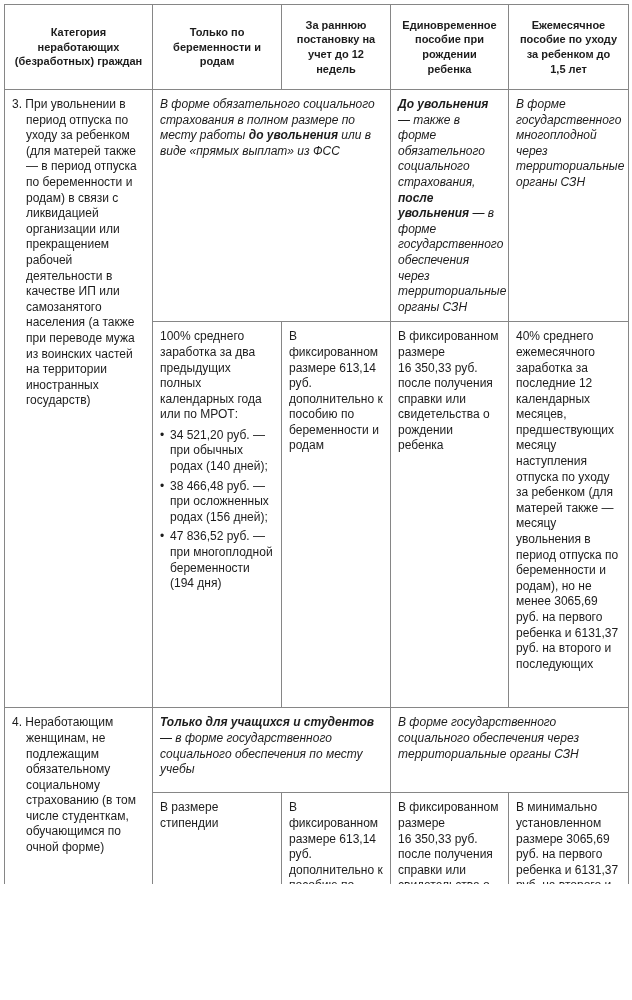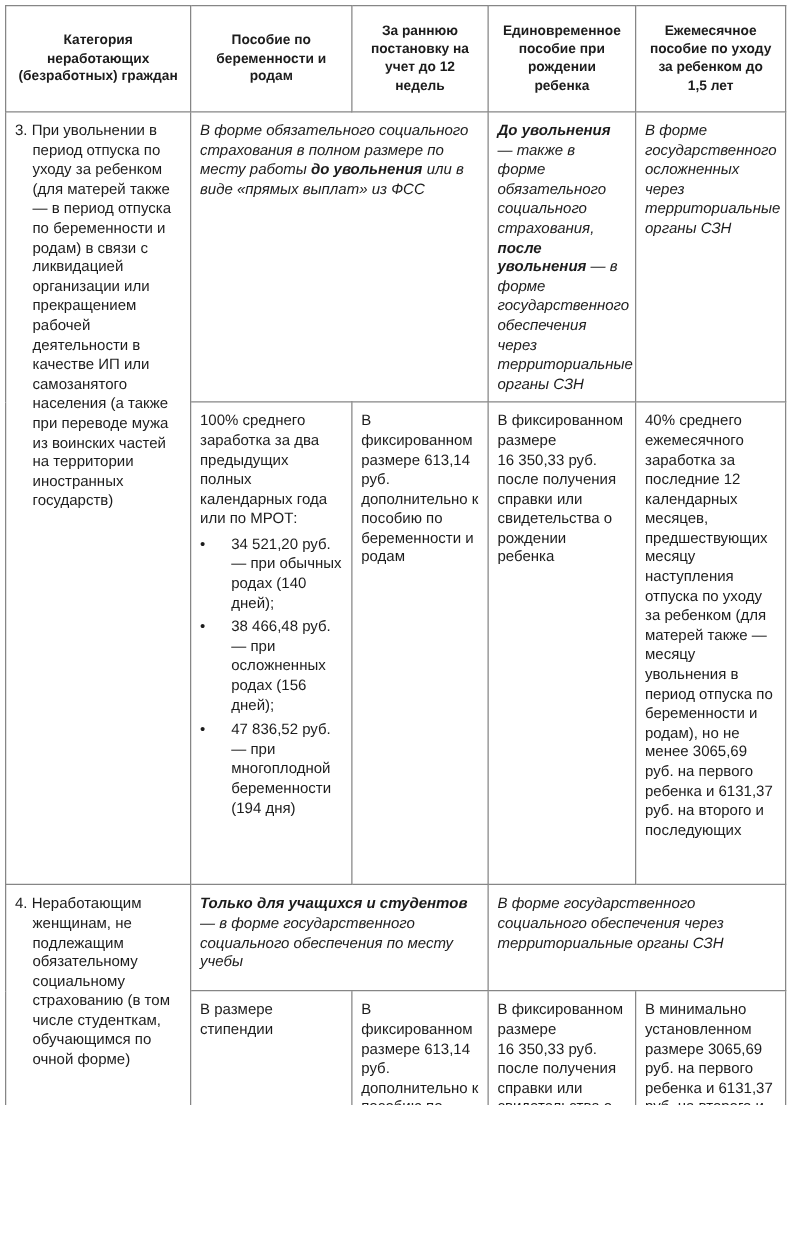--- a/index.html
+++ b/index.html
@@ -31,38 +31,38 @@
   tr.h-r3b    { height: 386px; }
   tr.h-r4a    { height: 85px; padding-left: 43px; }
   tr.h-r4b    { height: 200px; }
   .italic { font-style: italic; margin-top: 34px; }
   .italic b { font-weight: bold; }
   .hang { padding-left: 14px; text-indent: -14px; }
   .hang .num { }
   .intro { margin: 0 0 5px 0; }
   .bullet { display: flex; margin: 0 0 4px 0; }
   .bullet .marker { width: 10px; flex: 0 0 10px; }
-  .bullet .btext { flex: 1 1 auto; margin-left: 15px; }
+  .bullet .btext { flex: 1 1 auto; }
 </style>
 </head>
 <body>
 
 <div class="page">
   <table class="benefits">
     <colgroup>
       <col style="width:148px">
       <col style="width:129px">
       <col style="width:109px">
       <col style="width:118px">
       <col style="width:120px">
     </colgroup>
     <thead>
       <tr class="h-header">
         <th>Категория неработающих (безработных) граждан</th>
-        <th>Пособие по беременности и родам</th>
+        <th>Только по беременности и родам</th>
         <th>За раннюю постановку на учет до 12 недель</th>
         <th>Единовременное пособие при рождении ребенка</th>
         <th>Ежемесячное пособие по уходу за ребенком до 1,5 лет</th>
       </tr>
     </thead>
     <tbody>
 
       <tr class="h-r3a">
         <td rowspan="2">
           <div class="hang">
@@ -70,21 +70,21 @@
             <span>При увольнении в период отпуска по уходу за ребенком (для матерей также — в период отпуска по беременности и родам) в связи с ликвидацией организации или прекращением рабочей деятельности в качестве ИП или самозанятого населения (а также при переводе мужа из воинских частей на территории иностранных государств)</span>
           </div>
         </td>
         <td colspan="2" class="italic">
           <span>В форме обязательного социального страхования в полном размере по месту работы </span><b>до увольнения</b><span> или в виде «прямых выплат» из ФСС</span>
         </td>
         <td class="italic">
           <b>До увольнения</b><span> — также в форме обязательного социального страхования, </span><b>после увольнения</b><span> — в форме государственного обеспечения через территориальные органы СЗН</span>
         </td>
         <td class="italic">
-          <span>В форме государственного осложненных через территориальные органы СЗН</span>
+          <span>В форме государственного многоплодной через территориальные органы СЗН</span>
         </td>
       </tr>
 
       <tr class="h-r3b">
         <td>
           <p class="intro">100% среднего заработка за два предыдущих полных календарных года или по МРОТ:</p>
           <div class="bullet">
             <span class="marker">•</span>
             <span class="btext">34&nbsp;521,20 руб. — при обычных родах (140 дней);</span>
           </div>

